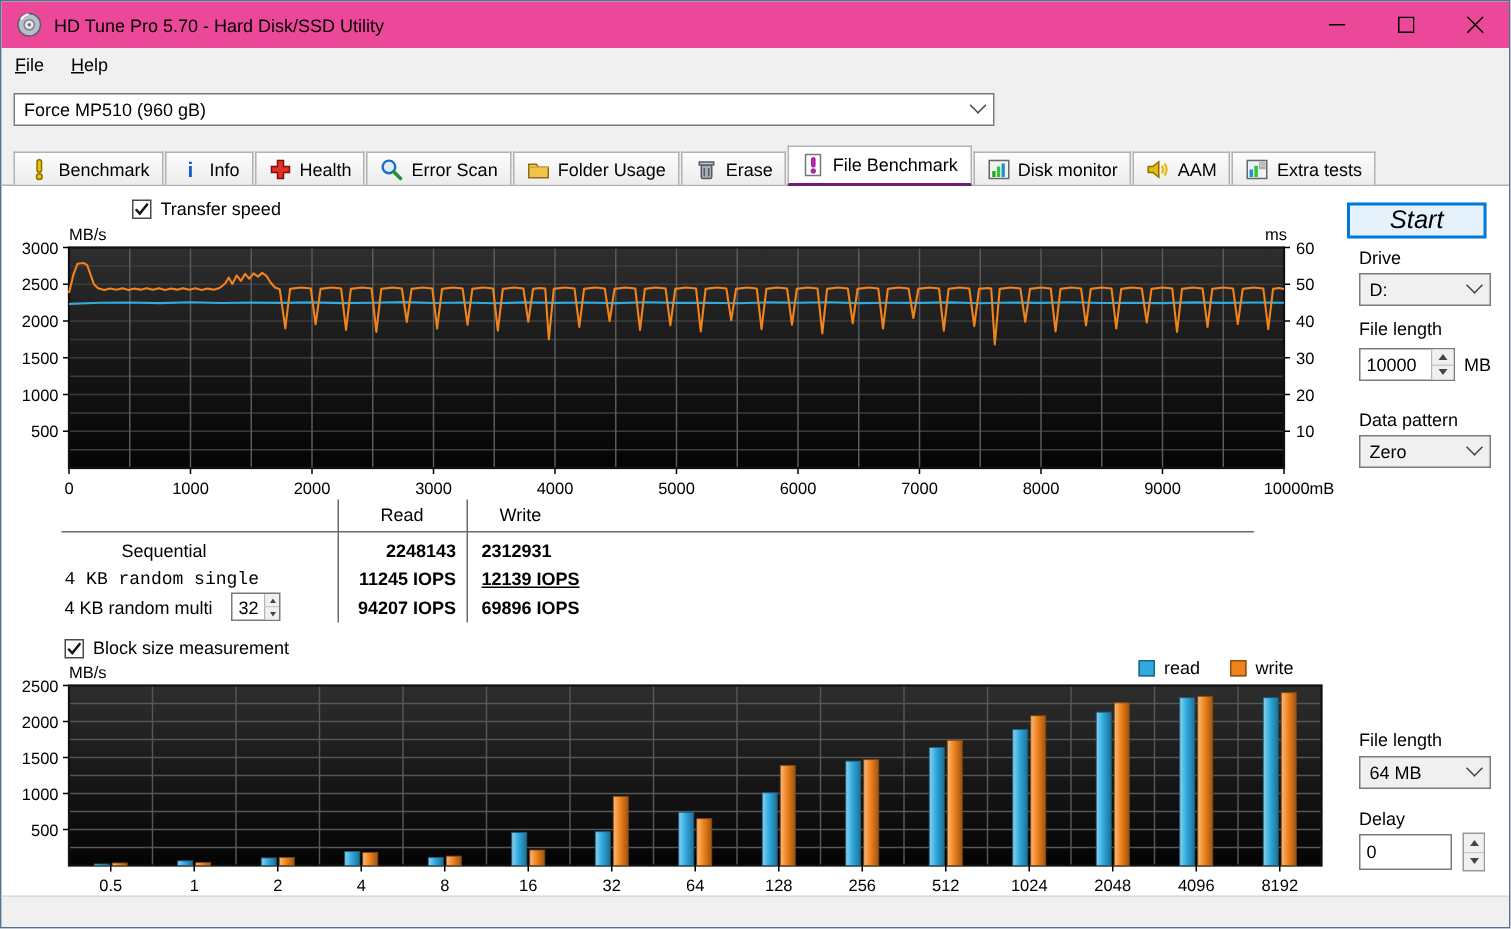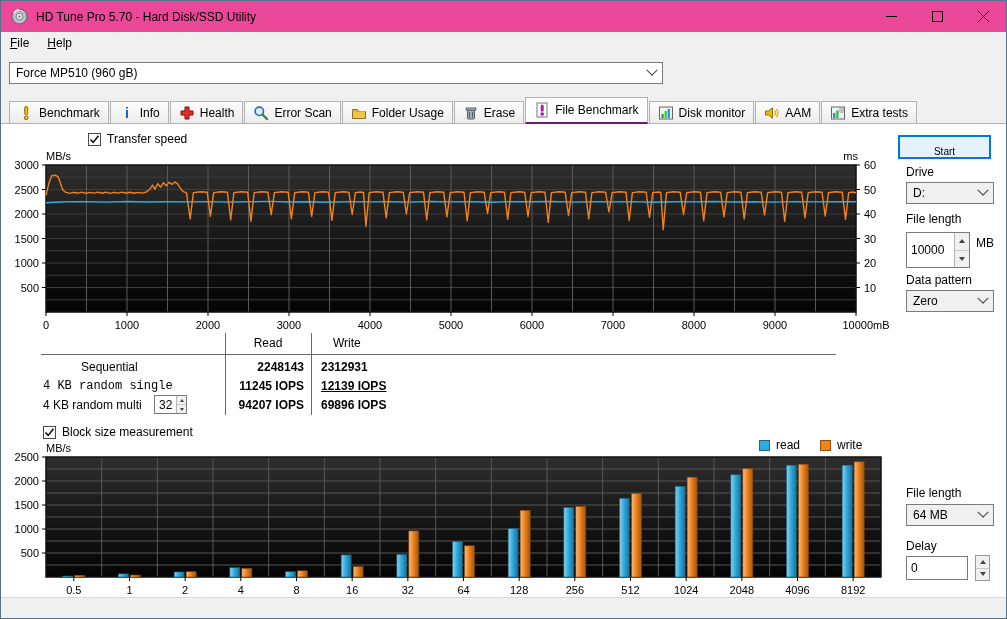--- a/index.html
+++ b/index.html
@@ -42,21 +42,21 @@
   
   .spinbox{display:flex;border:1px solid #7a7a7a;background:#fff;align-items:stretch;}
   .spinbox .val{padding:1px 4px;font-size:12px;display:flex;align-items:center;}
   .spincol{display:flex;flex-direction:column;border-left:1px solid #b5b5b5;width:15px;}
   .spincol .sb{flex:1;background:#f0f0f0;display:flex;align-items:center;justify-content:center;border-bottom:1px solid #c9c9c9;}
   .spincol .sb:last-child{border-bottom:none;}
   .tri-up{width:0;height:0;border-left:3px solid transparent;border-right:3px solid transparent;border-bottom:4px solid #444;}
   .tri-dn{width:0;height:0;border-left:3px solid transparent;border-right:3px solid transparent;border-top:4px solid #444;}
   
   .plabel{position:absolute;font-size:12px;color:#000;white-space:nowrap;}
-  .startbtn{position:absolute;left:897px;top:11px;width:93px;height:24px;background:#e5f1fb;border:2px solid #0078d7;font-size:10px;display:flex;align-items:flex-end;justify-content:center;color:#000;}
+  .startbtn{position:absolute;left:897px;top:11px;width:93px;height:24px;background:#e5f1fb;border:2px solid #0078d7;font-size:17px;display:flex;align-items:flex-start;justify-content:center;color:#000;font-style:italic;}
   .pcombo{position:absolute;width:88px;}
   .textinput{position:absolute;border:1px solid #7a7a7a;background:#fff;font-size:12px;padding:2px 4px;color:#000;display:flex;align-items:center;}
   
   .legend{position:absolute;display:flex;gap:20px;font-size:12px;align-items:center;color:#000;}
   .legend .sw{width:11px;height:11px;margin-right:6px;display:inline-block;}
   .legend .item{display:flex;align-items:center;}
   
   .statusbar{position:absolute;left:0;right:0;bottom:0;height:21px;background:#f0f0f0;border-top:1px solid #d9d9d9;}
   svg text{font-family:"Liberation Sans","DejaVu Sans",sans-serif;}
 </style>
@@ -509,21 +509,21 @@
       <span>Start</span>
     </div>
 
     <span class="plabel" style="left:905px;top:41px;">Drive</span>
     <div class="combo gray pcombo" style="left:905px;top:58px;">
       <span>D:</span>
       <span class="chev"></span>
     </div>
 
     <span class="plabel" style="left:905px;top:88px;">File length</span>
-    <div class="spinbox" style="position:absolute;left:905px;top:108px;width:64px;height:36px;">
+    <div class="spinbox" style="position:absolute;left:905px;top:108px;width:64px;height:22px;">
       <span class="val">10000</span>
       <span class="spincol" style="margin-left:auto;">
         <span class="sb">
             <span class="tri-up"></span>
           </span>
         <span class="sb">
             <span class="tri-dn"></span>
           </span>
       </span>
     </div>

